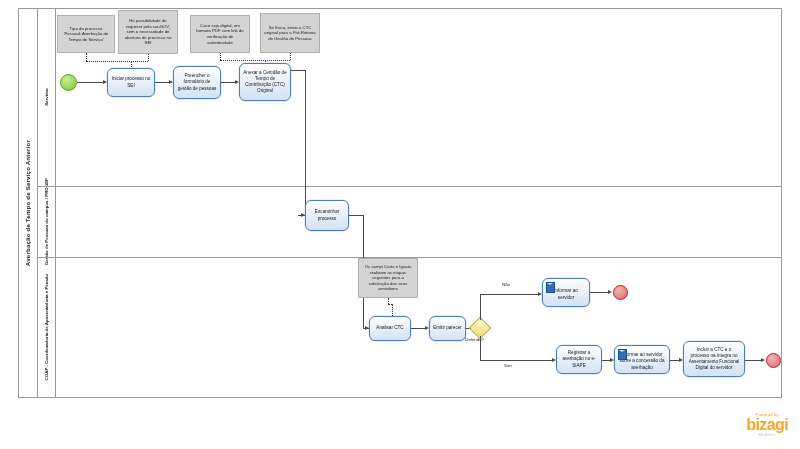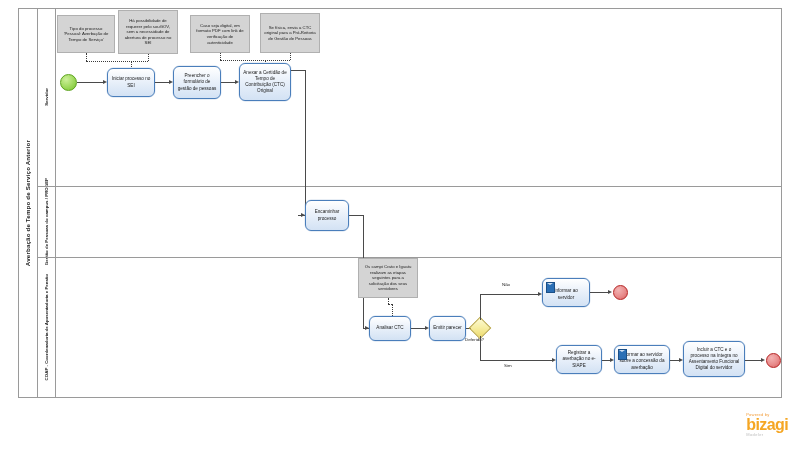--- a/index.html
+++ b/index.html
@@ -158,21 +158,21 @@
     height: 0;
     border-top: 1px dotted #3b3b3b;
   }
   .dot-v {
     position: absolute;
     width: 0;
     border-left: 1px dotted #3b3b3b;
   }
 
   
-  #bizagi { right: 12px; bottom: 12px; text-align: left; margin-top: 48px; }
+  #bizagi { right: 12px; bottom: 12px; text-align: center; margin-top: 48px; }
   #bizagi .pw {
     font-size: 4px; color: #f29c38; letter-spacing: .2px;
     margin-bottom: 0px;
   }
   #bizagi .brand {
     font-size: 16px; font-weight: bold; color: #f5a623;
     letter-spacing: -.6px; line-height: .95;
   }
   #bizagi .sub { font-size: 4px; color: #bdbdbd; letter-spacing: .4px; }
 </style>

